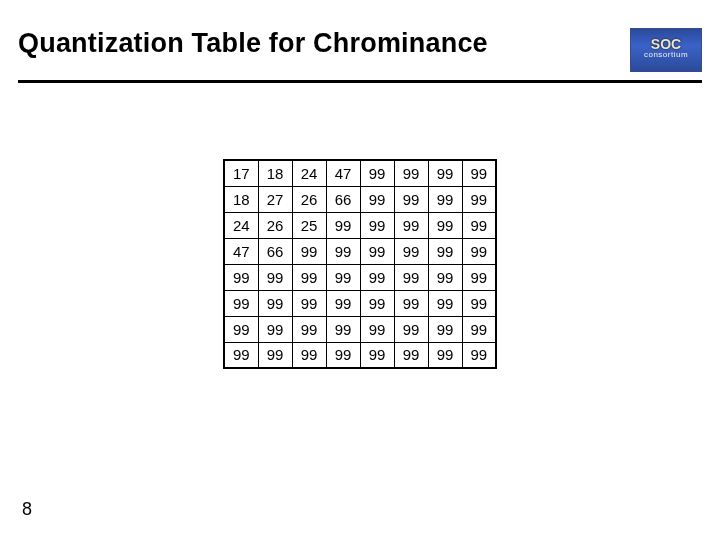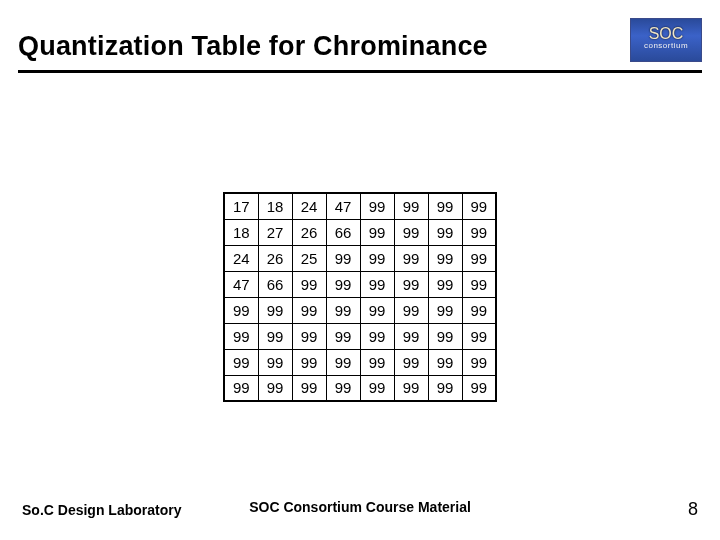--- a/index.html
+++ b/index.html
@@ -6,44 +6,44 @@
   body {
     width: 720px;
     height: 540px;
     background: #ffffff;
     font-family: Arial, Helvetica, sans-serif;
     position: relative;
     overflow: hidden;
   }
   .header {
     display: flex;
-    align-items: flex-end;
+    align-items: flex-start;
     justify-content: space-between;
-    padding: 18px 18px 0 18px;
+    padding: 28px 18px 0 18px;
   }
   .title {
     font-size: 27px;
     font-weight: bold;
     color: #000;
     letter-spacing: 0.2px;
   }
   .logo {
     width: 72px;
     height: 44px;
     border: 1px solid #3a4a8a;
     background: linear-gradient(180deg, #2a4a9a 0%, #3b62c8 40%, #2a4a9a 100%);
     display: flex;
     flex-direction: column;
     justify-content: center;
     align-items: center;
     position: relative;
   }
   .logo-top {
-    font-size: 16px;
-    font-weight: normal;
+    font-size: 14px;
+    font-weight: bold;
     color: #f0e6c8;
     line-height: 1;
     margin-top: -4px;
     text-shadow: 0 0 2px #000;
   }
   .logo-bottom {
     font-size: 8px;
     color: #f0f0f0;
     letter-spacing: 0.5px;
     line-height: 1;
@@ -51,21 +51,21 @@
   }
   .rule {
     border: none;
     border-top: 3px solid #000;
     margin: 8px 18px 0 18px;
   }
   .content {
     width: 100%;
     display: flex;
     justify-content: center;
-    margin-top: 119px;
+    margin-top: 76px;
   }
   table.qtable {
     border-collapse: collapse;
     border: 2px solid #000;
   }
   table.qtable td {
     border: 1px solid #000;
     width: 34px;
     height: 26px;
     text-align: center;
@@ -195,16 +195,14 @@
           <td>99</td>
           <td>99</td>
           <td>99</td>
           <td>99</td>
         </tr>
       </tbody>
   </table>
 </div>
 
 <div class="footer">
-  <div class="footer-left">So.C Design Laboratory</div>
-  <div class="footer-center">SOC Consortium Course Material</div>
   <div class="footer-right">8</div>
 </div>
 
 </body></html>

